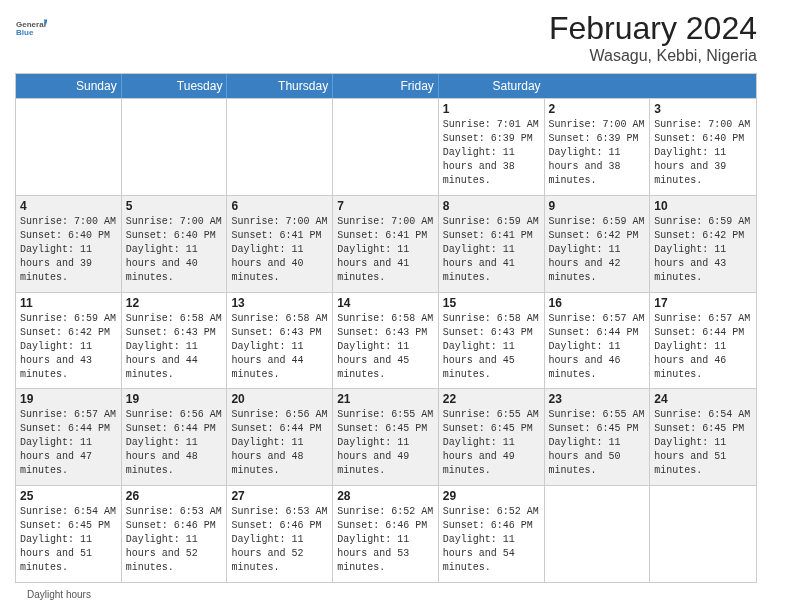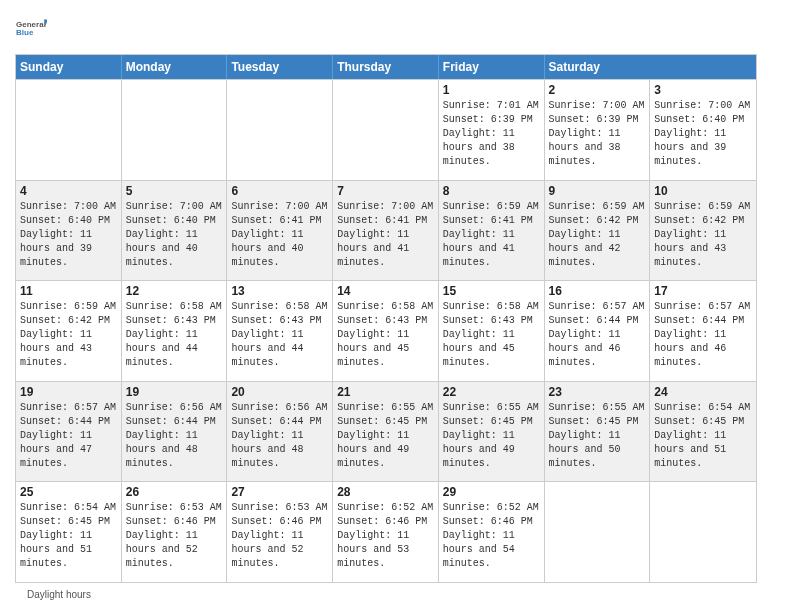--- a/index.html
+++ b/index.html
@@ -48,24 +48,24 @@
       border: 1px solid #ccc;
     }
     .calendar-header-row {
       display: grid;
       grid-template-columns: repeat(7, 1fr);
       background: #3a7fc1;
     }
     .calendar-header-cell {
       color: #fff;
       font-size: 12px;
-      font-weight: bold;
+      font-weight: normal;
       padding: 5px 4px;
       border-right: 1px solid #5a9fd4;
-      text-align: left;
+      text-align: right;
     }
     .calendar-header-cell:last-child {
       border-right: none;
     }
     .calendar-body {
       flex: 1;
       display: flex;
       flex-direction: column;
     }
     .calendar-week {
@@ -112,26 +112,29 @@
 <div class="page">
   <div class="header">
     <div class="logo">
   <svg width="32" height="36" viewBox="0 0 60 40">
     <rect x="0" y="0" width="60" height="40" fill="none"></rect>
     <text x="2" y="18" font-size="15" font-weight="bold" font-family="Arial" fill="#555">General</text>
     <text x="2" y="34" font-size="15" font-weight="bold" font-family="Arial" fill="#3a7fc1">Blue</text>
     <polygon points="54,4 62,4 57,16" fill="#3a7fc1"></polygon>
   </svg>
 </div>
+    <div class="title-block">
+      <h1>February 2024</h1>
+      <h2>Wasagu, Kebbi, Nigeria</h2>
+    </div>
   </div>
 
   <div class="calendar">
     <div class="calendar-header-row">
     <div class="calendar-header-cell">Sunday</div>
-        <div class="calendar-header-cell">Monday</div>
         <div class="calendar-header-cell">Tuesday</div>
         <div class="calendar-header-cell">Thursday</div>
         <div class="calendar-header-cell">Friday</div>
         <div class="calendar-header-cell">Saturday</div>
       </div>
     <div class="calendar-body">
     <div class="calendar-week">
           <div class="calendar-cell"></div>
           <div class="calendar-cell"></div>
           <div class="calendar-cell"></div>

